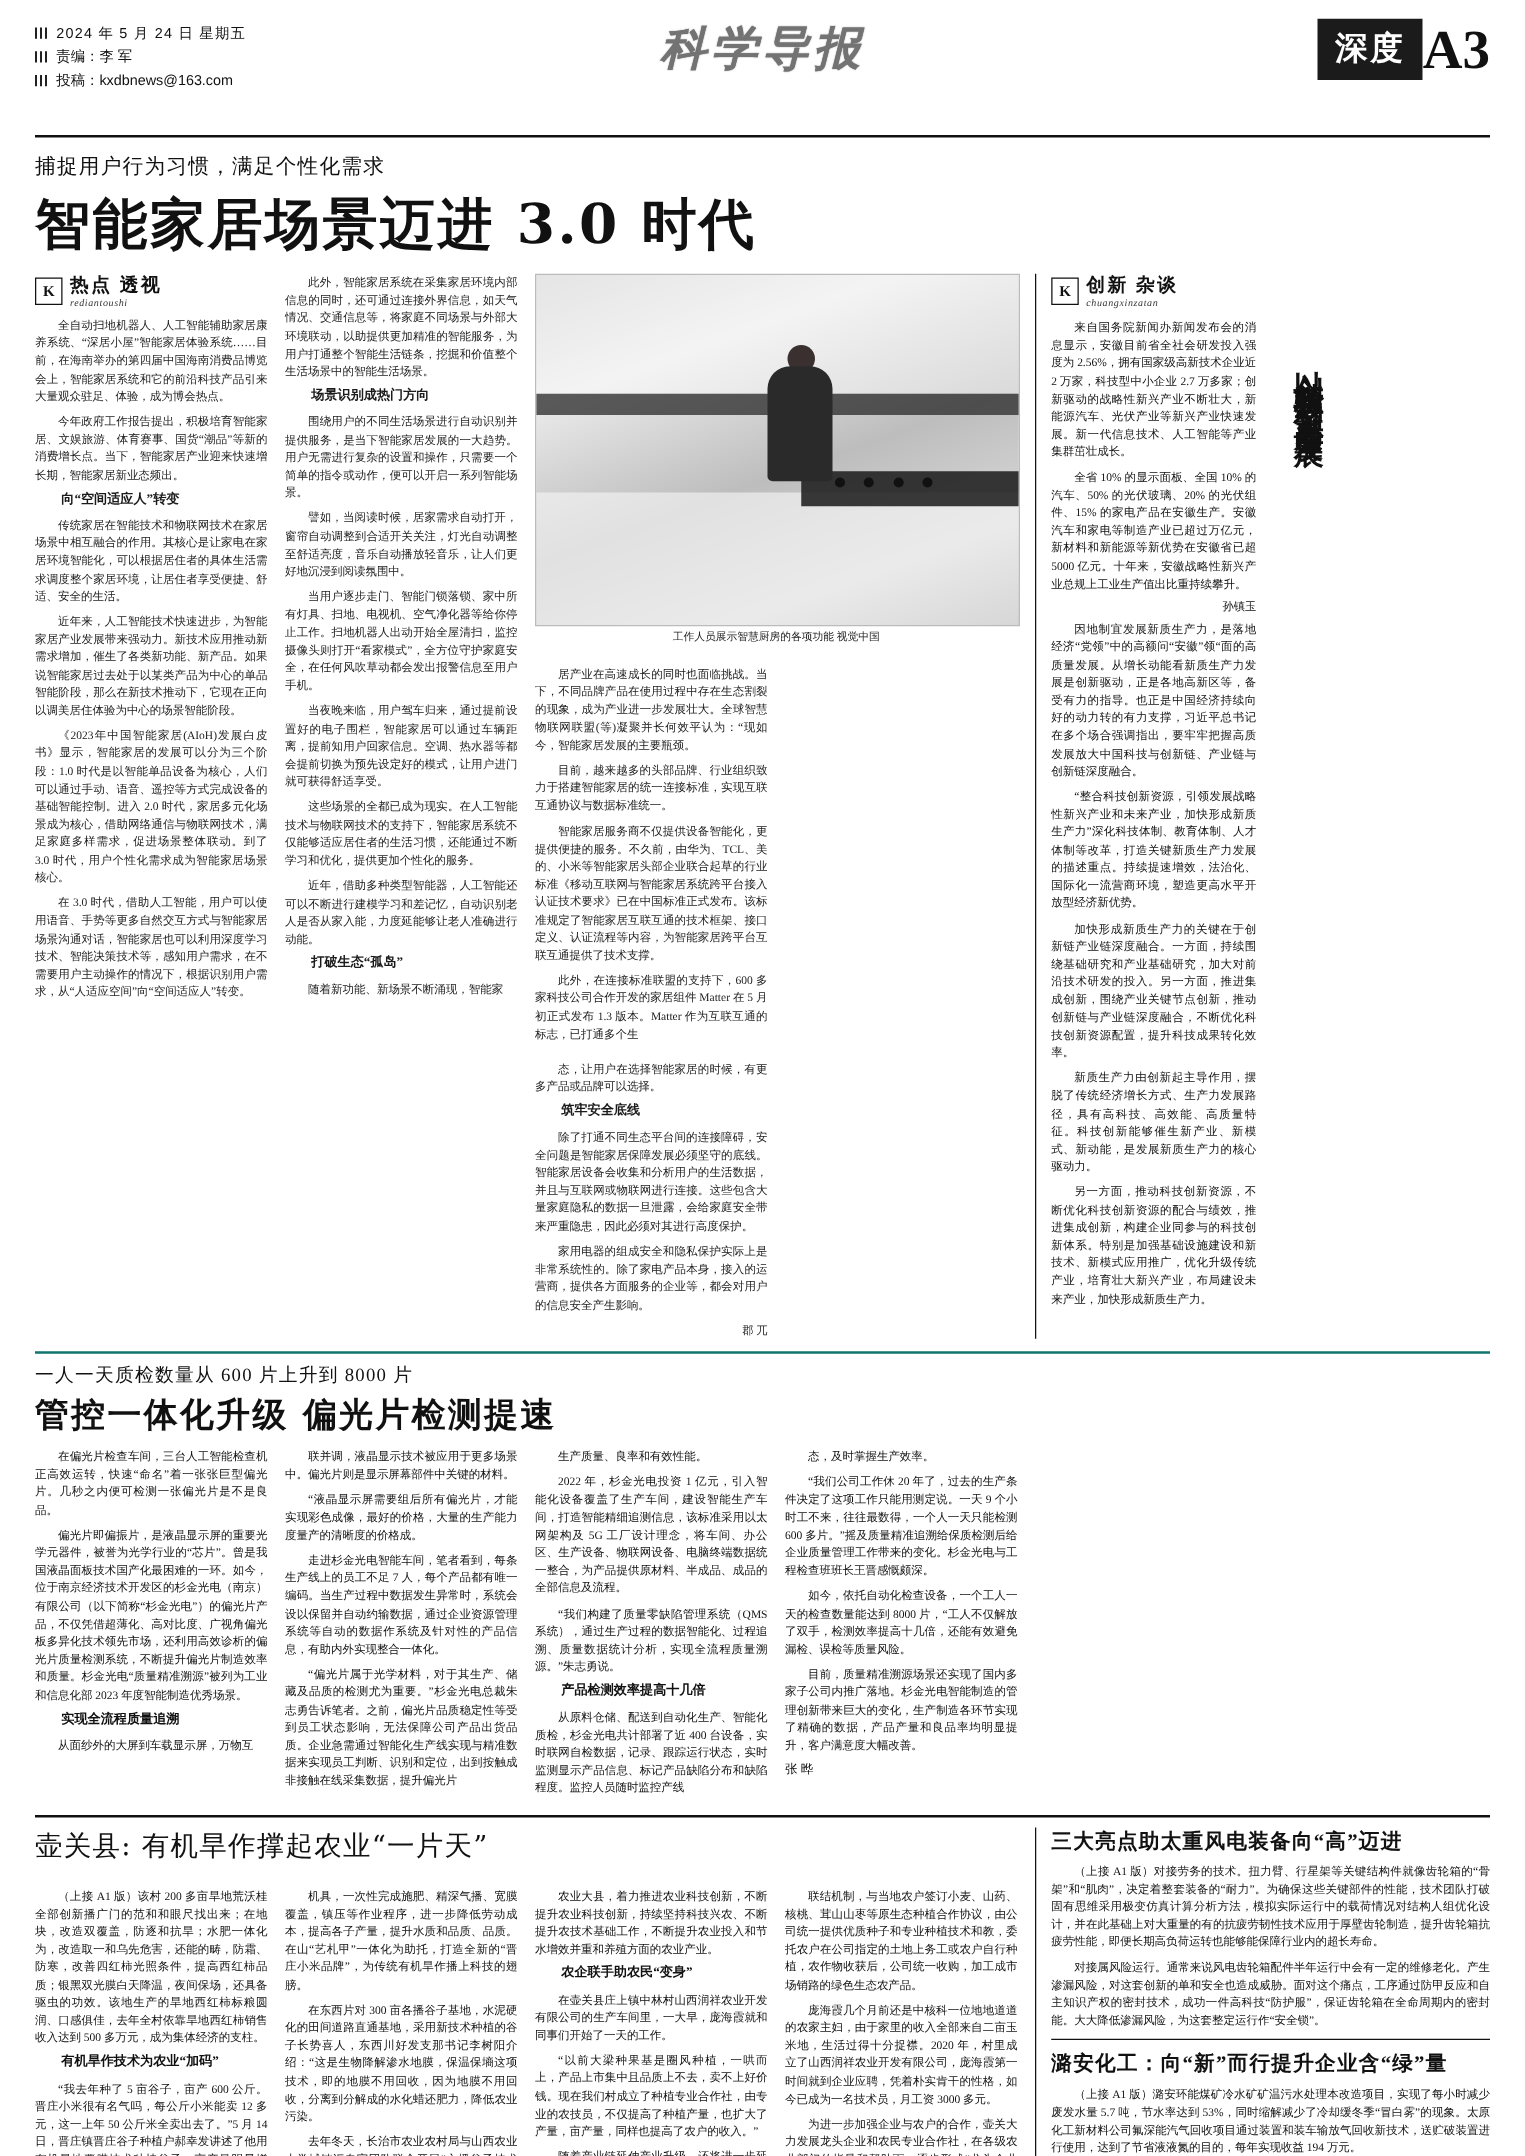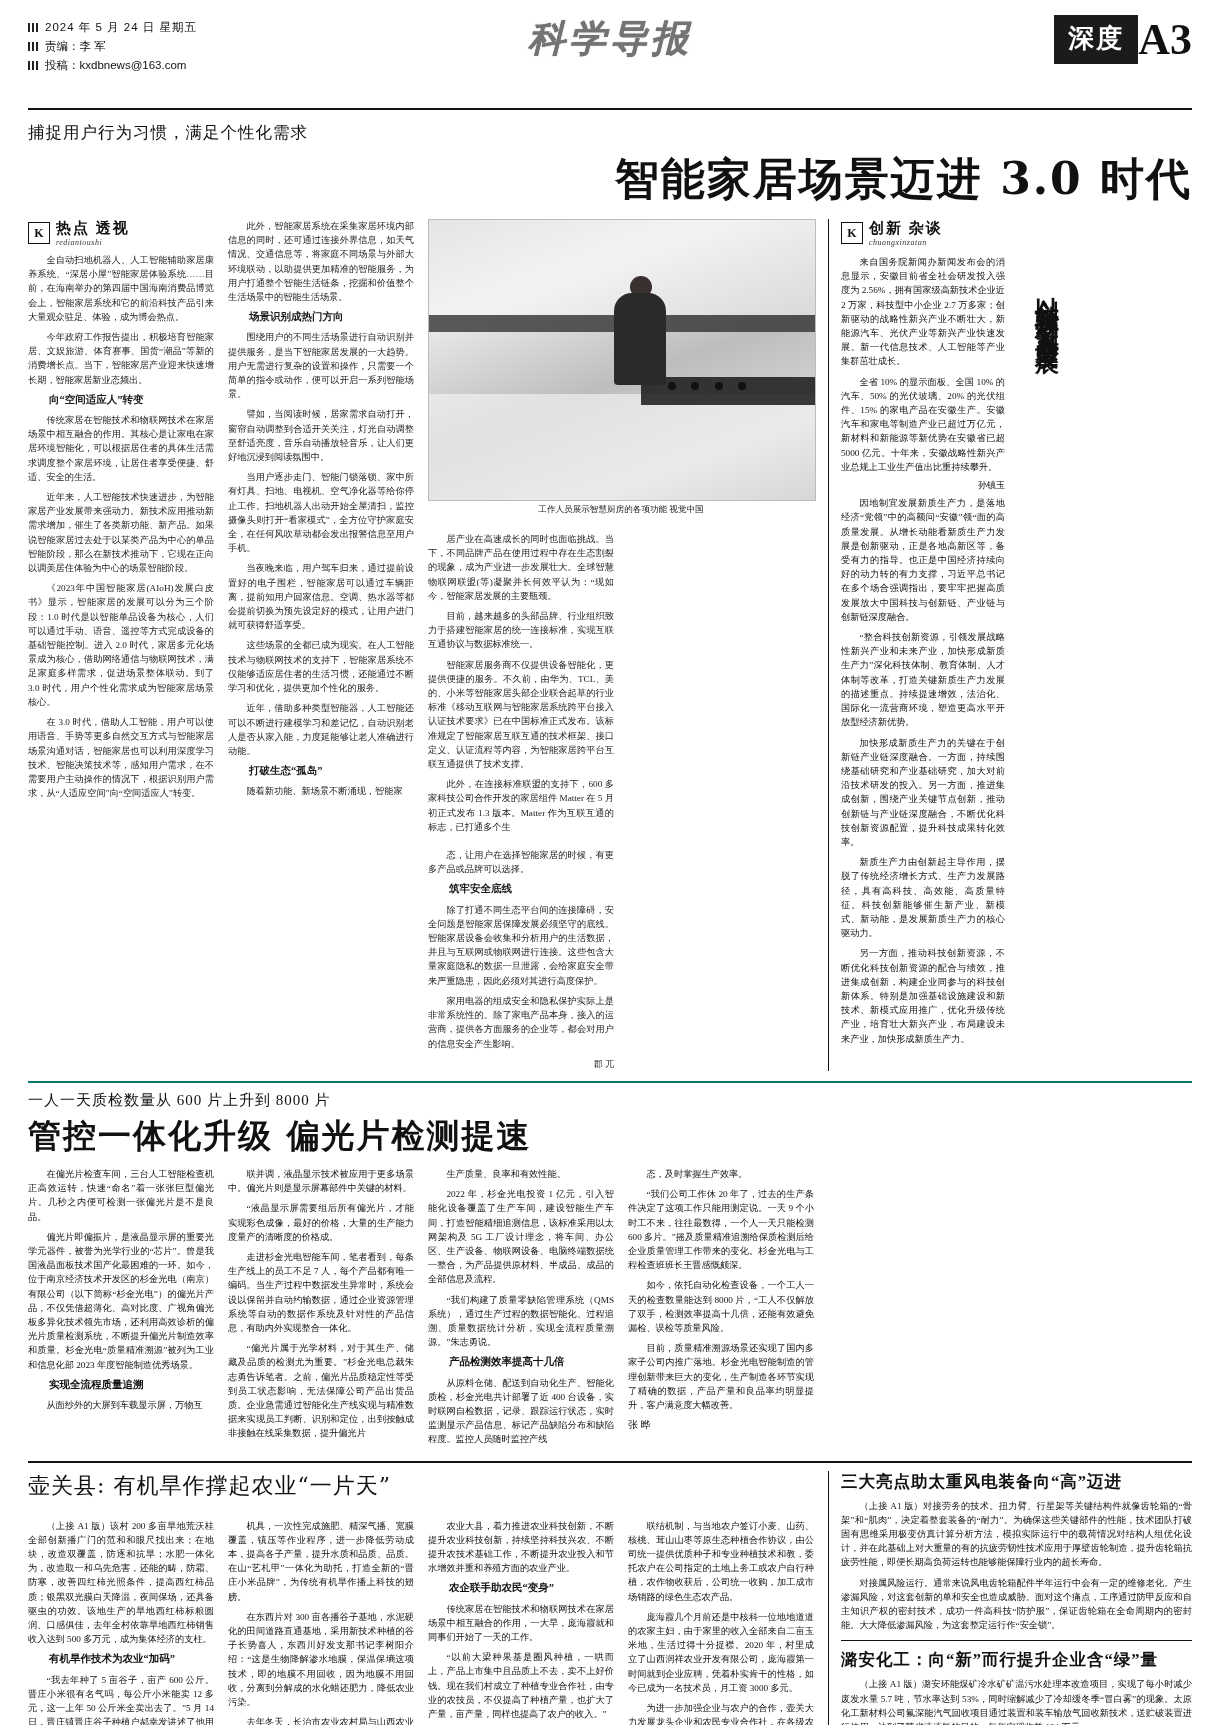--- a/index.html
+++ b/index.html
@@ -22,21 +22,21 @@
   .mast-title{font-size:37px;font-weight:bold;letter-spacing:4px;font-family:"DejaVu Serif",serif;font-style:italic;color:#737373;
     text-shadow:0 0 1px #555;}
   .mast-right{position:absolute;right:0;top:0;display:flex;align-items:center;}
   .mast-badge{background:#1b1b1b;color:#fff;padding:6px 14px 8px 14px;font-size:26px;font-weight:bold;letter-spacing:2px;font-family:"DejaVu Serif",serif;}
   .mast-page{font-size:44px;font-weight:bold;font-family:"Liberation Serif",serif;}
   .rule-thick{border-top:2px solid #111;margin:4px 28px 0 28px;}
 
   
   .head-wrap{margin:12px 28px 0 28px;position:relative;}
   .kicker{font-size:16.5px;letter-spacing:1px;font-family:"Liberation Serif",serif;}
-  .headline{font-size:44px;font-weight:bold;letter-spacing:2px;margin-top:6px;font-family:"DejaVu Serif",serif;text-align:right;}
+  .headline{font-size:44px;font-weight:bold;letter-spacing:2px;margin-top:6px;font-family:"DejaVu Serif",serif;}
 
   
   .main-area{margin:10px 28px 0 28px;display:flex;gap:14px;}
   .col{width:186px;}
   .coltext{font-size:9.2px;line-height:14.2px;text-align:justify;font-family:"Liberation Serif",serif;color:#1b1b1b;}
   .coltext p{margin:0 0 6px 0;text-indent:2em;}
   .sechead{font-weight:bold;font-size:10.5px;margin:6px 0 4px 0;text-indent:0;}
   .sectag{display:flex;align-items:center;gap:6px;margin-bottom:6px;}
   .k-badge{width:20px;height:20px;border:1.3px solid #111;display:flex;align-items:center;justify-content:center;font-weight:bold;font-size:12px;font-family:"Liberation Serif",serif;}
   .sectag-cn{font-size:15px;font-weight:bold;letter-spacing:2px;}
@@ -52,21 +52,21 @@
   
   .side{width:232px;border-left:1px solid #111;padding-left:12px;position:relative;}
   .side-tag{display:flex;align-items:center;gap:6px;margin-bottom:8px;}
   .side-vert{position:absolute;right:0;top:58px;width:52px;writing-mode:vertical-rl;text-orientation:upright;font-size:24px;font-weight:bold;letter-spacing:5px;line-height:52px;font-family:"DejaVu Serif",serif;}
   .side-body{width:164px;font-size:9.2px;line-height:14.2px;text-align:justify;}
   .side-body p{margin:0 0 6px 0;text-indent:2em;}
 
   
   .pack2{margin:10px 28px 0 28px;border-top:2px solid #0f766e;padding-top:8px;}
   .pack2 .kicker2{font-size:15px;letter-spacing:1px;}
-  .pack2 .head2{font-size:33px;font-weight:bold;letter-spacing:2px;margin-top:4px;font-family:"DejaVu Serif",serif;}
+  .pack2 .head2{font-size:27px;font-weight:bold;letter-spacing:2px;margin-top:4px;font-family:"DejaVu Serif",serif;}
   .cols5{display:flex;gap:14px;margin-top:8px;}
   .cols5 .c{width:186px;font-size:9.2px;line-height:14.2px;text-align:justify;}
   .cols5 .c p{margin:0 0 6px 0;text-indent:2em;}
   .byline{text-align:left;font-size:10px;margin-top:2px;}
 
   
   .bottom{margin:8px 28px 0 28px;border-top:2px solid #111;padding-top:8px;display:flex;gap:14px;}
   .bleft{width:800px;}
   .bright{width:360px;border-left:1px solid #111;padding-left:12px;}
   .bhead{font-size:22px;font-weight:normal;letter-spacing:1px;margin-bottom:18px;font-family:"DejaVu Serif",serif;}
@@ -240,21 +240,21 @@
         </div>
         <div class="c">
           <p>机具，一次性完成施肥、精深气播、宽膜覆盖，镇压等作业程序，进一步降低劳动成本，提高各子产量，提升水质和品质、品质。在山“艺札甲”一体化为助托，打造全新的“晋庄小米品牌”，为传统有机旱作播上科技的翅膀。</p>
           <p>在东西片对 300 亩各播谷子基地，水泥硬化的田间道路直通基地，采用新技术种植的谷子长势喜人，东西川好发支那书记李树阳介绍：“这是生物降解渗水地膜，保温保墒这项技术，即的地膜不用回收，因为地膜不用回收，分离到分解成的水化蜡还肥力，降低农业污染。</p>
           <p>去年冬天，长治市农业农村局与山西农业大学城镇汇专家团队联合开展“文播谷子技术试验，在抗旱地区的谷子播种期间整步 11 月下旬至 12 月中旬延迟至 3 月中下旬。这样一来，播种前增加了一次降水，还抑制了田间杂草，提高出苗率，保证种植能在地膜的保护下耐寒丰收的水分，等待时机播发。</p>
 
         </div>
         <div class="c">
           <p>农业大县，着力推进农业科技创新，不断提升农业科技创新，持续坚持科技兴农、不断提升农技术基础工作，不断提升农业投入和节水增效并重和养殖方面的农业产业。</p>
           <p class="bsub">农企联手助农民“变身”</p>
-          <p>传统家居在智能技术和物联网技术在家居场景中相互融合的作用，一大早，庞海霞就和同事们开始了一天的工作。</p>
+          <p>在壶关县庄上镇中林村山西润祥农业开发有限公司的生产车间里，一大早，庞海霞就和同事们开始了一天的工作。</p>
           <p>“以前大梁种果基是圈风种植，一哄而上，产品上市集中且品质上不去，卖不上好价钱。现在我们村成立了种植专业合作社，由专业的农技员，不仅提高了种植产量，也扩大了产量，亩产量，同样也提高了农户的收入。”</p>
           <p>随着产业链延伸产业升级，还将进一步延伸产业链条，实现农业增效、农民增收。</p>
         </div>
         <div class="c">
           <p>联结机制，与当地农户签订小麦、山药、核桃、茸山山枣等原生态种植合作协议，由公司统一提供优质种子和专业种植技术和教，委托农户在公司指定的土地上务工或农户自行种植，农作物收获后，公司统一收购，加工成市场销路的绿色生态农产品。</p>
           <p>庞海霞几个月前还是中核科一位地地道道的农家主妇，由于家里的收入全部来自二亩玉米地，生活过得十分捉襟。2020 年，村里成立了山西润祥农业开发有限公司，庞海霞第一时间就到企业应聘，凭着朴实肯干的性格，如今已成为一名技术员，月工资 3000 多元。</p>
           <p>为进一步加强企业与农户的合作，壶关大力发展龙头企业和农民专业合作社，在各级农业部门的指导和帮助下，逐步形成“龙头企业+合作社+村社+农户”的农业产业发展模式，积极推动小农户长远的产业振兴，在种植结构和种植方式上发生了根本转变。</p>
         </div>
       </div>
     </div>

